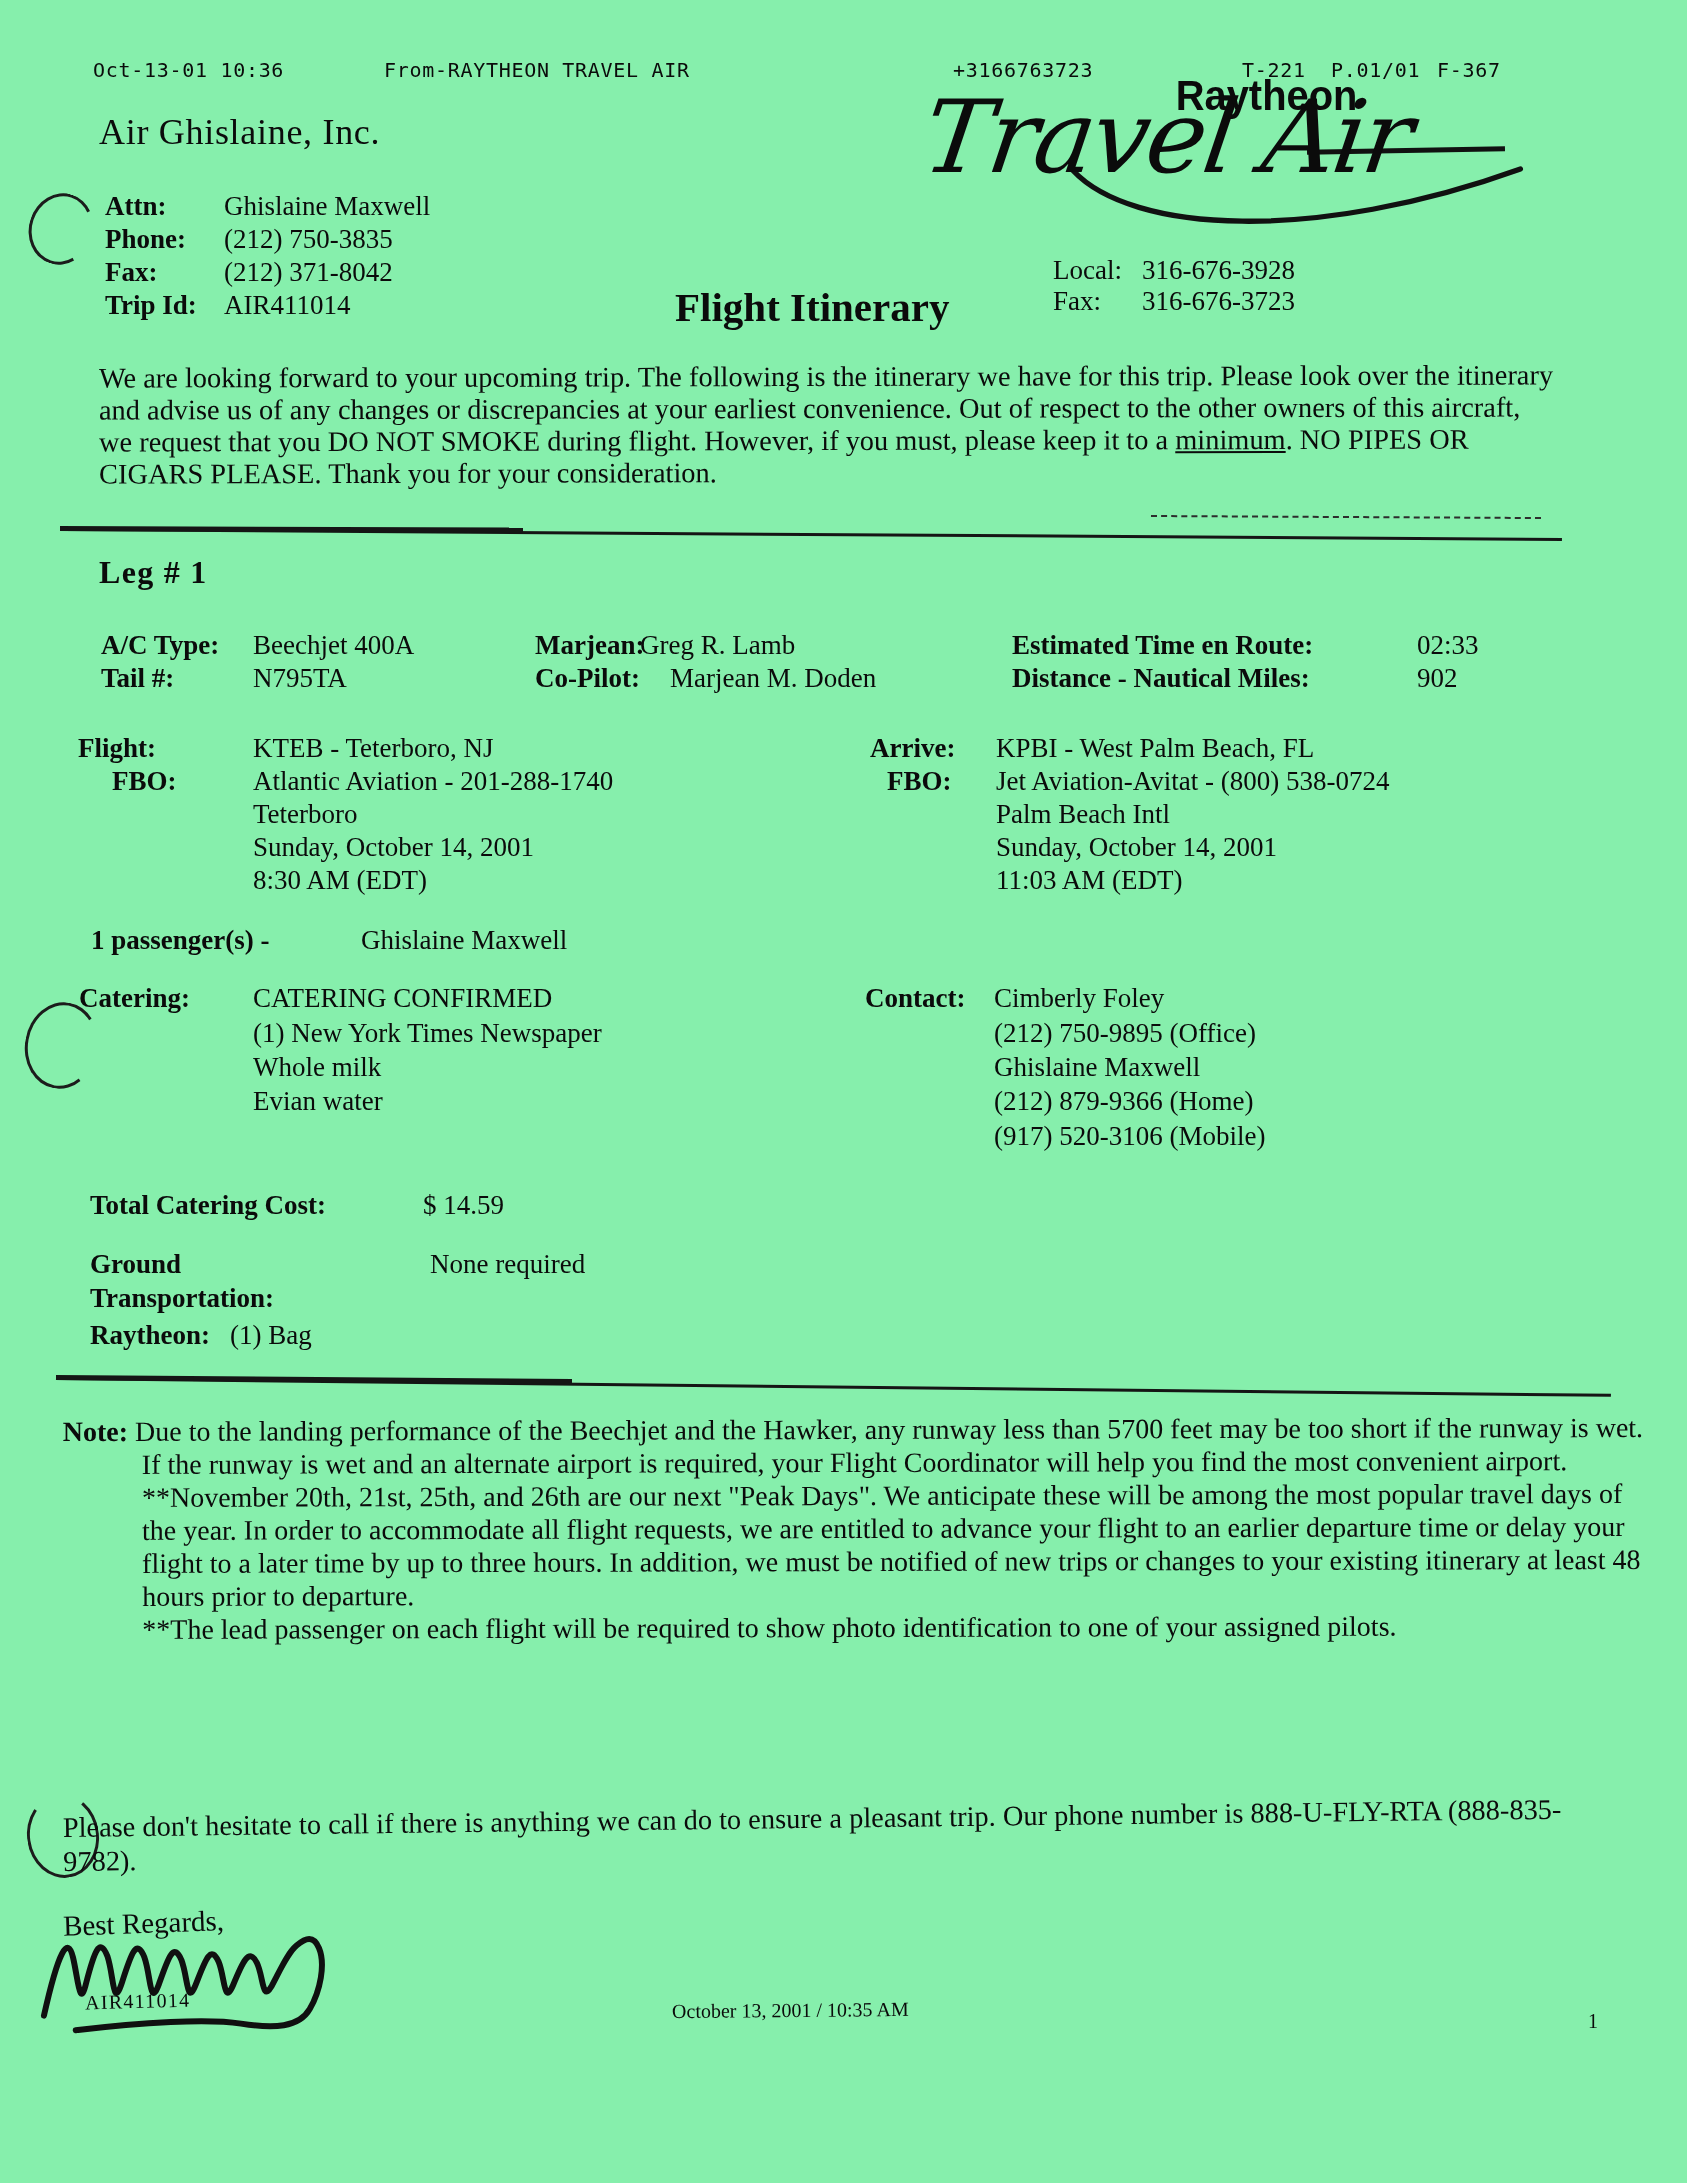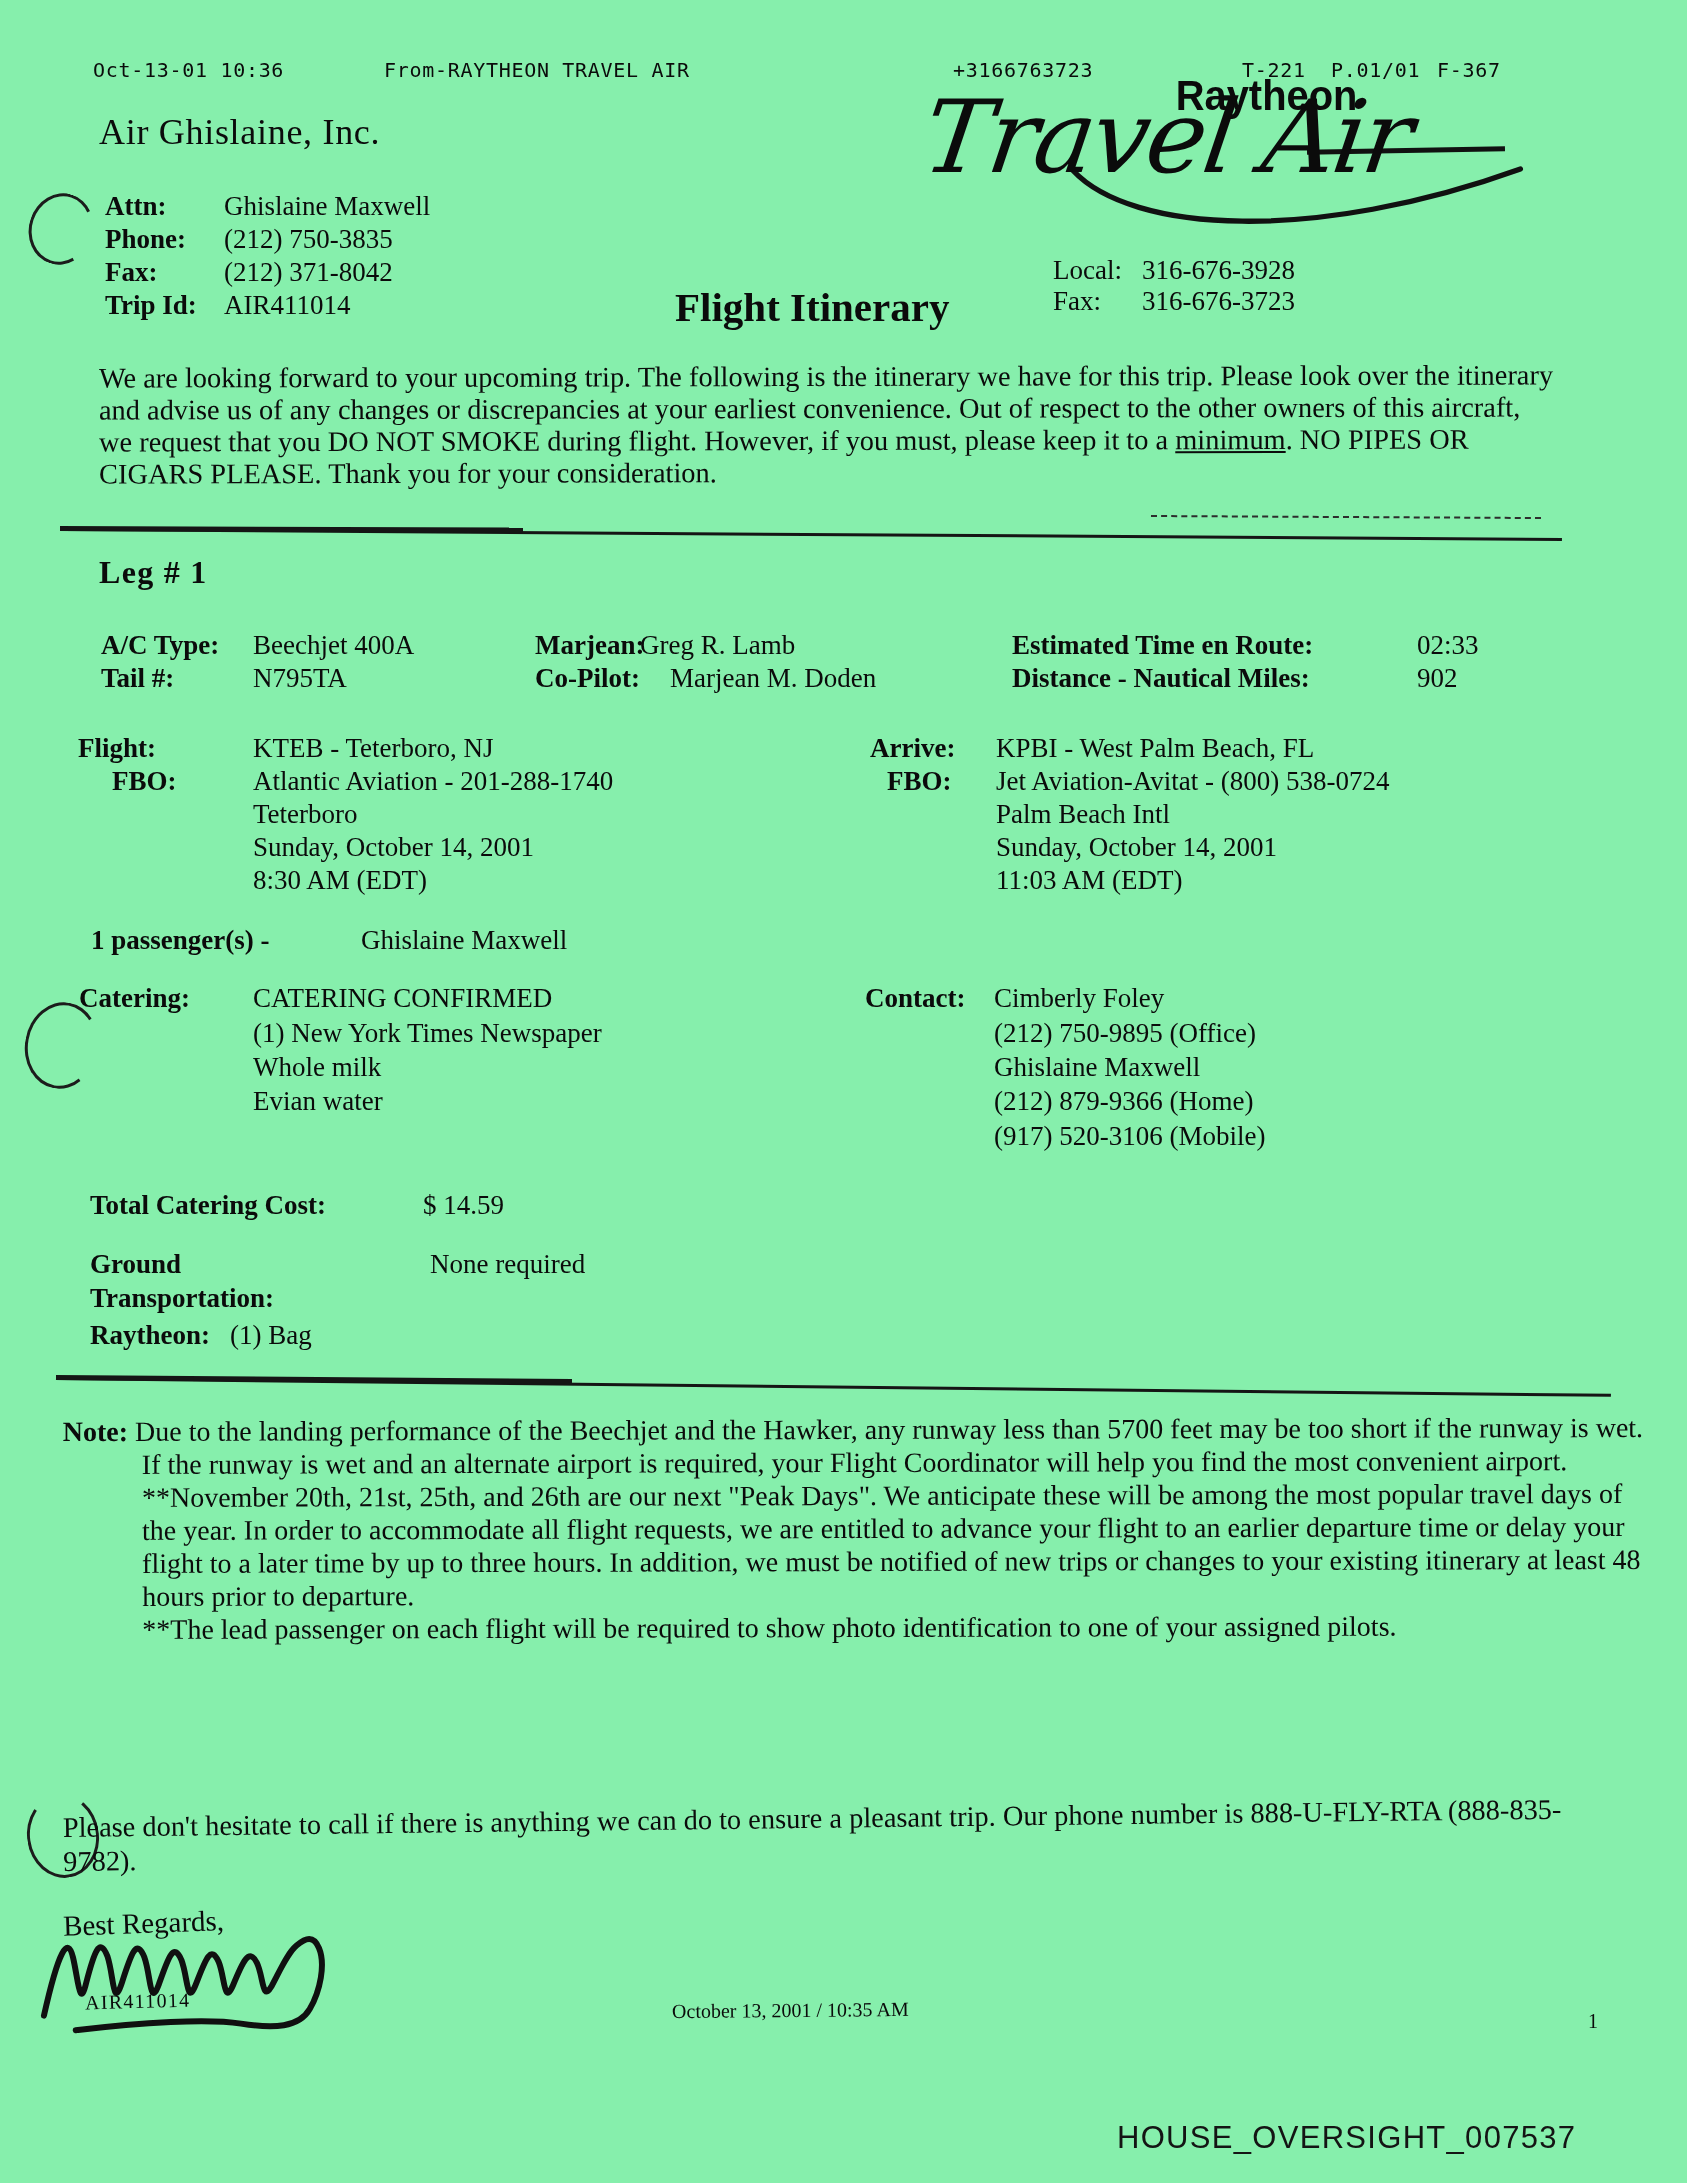--- a/index.html
+++ b/index.html
@@ -147,16 +147,15 @@
   <div class="abs closing wrapblk" style="left:63px;top:1811px;">Please don't hesitate to call if there is anything we can do to ensure a pleasant trip.  Our phone number is 888-U-FLY-RTA (888-835-9782).</div>
   <div class="abs" style="left:63px;top:1907px;font-size:29px;transform:rotate(-2deg);">Best Regards,</div>
 
   <svg class="abs" style="left:36px;top:1911px;" width="324" height="126" viewBox="0 0 490 190">
     <path d="M12,158 C34,60 48,36 56,70 C64,104 66,150 76,108 C88,62 96,38 108,68 C118,98 116,150 130,108 C144,64 152,40 164,70 C174,98 172,148 186,110 C200,70 208,46 220,74 C230,100 228,146 242,110 C256,74 264,50 276,76 C286,100 284,144 298,112 C312,78 322,54 334,78 C344,98 342,138 356,114 C370,88 380,64 394,52 C408,40 420,36 428,56 C438,80 430,120 414,148 C398,176 360,178 310,170 C260,162 160,168 60,180" stroke="#101010" stroke-width="9" fill="none" stroke-linecap="round" stroke-linejoin="round"></path>
   </svg>
 
   <div class="abs small-ftr" style="left:85px;top:1990px;transform:rotate(-1.5deg);letter-spacing:1.3px;">AIR411014</div>
   <div class="abs small-ftr" style="left:672px;top:1999px;transform:rotate(-0.5deg);">October 13, 2001   /   10:35 AM</div>
   <div class="abs small-ftr" style="left:1588px;top:2010px;">1</div>
-  <div class="abs bates" style="left:1117px;top:2120px;">HOUSE_OVERSIGHT_007537</div>
 
 </div>
 
 
 </body></html>

